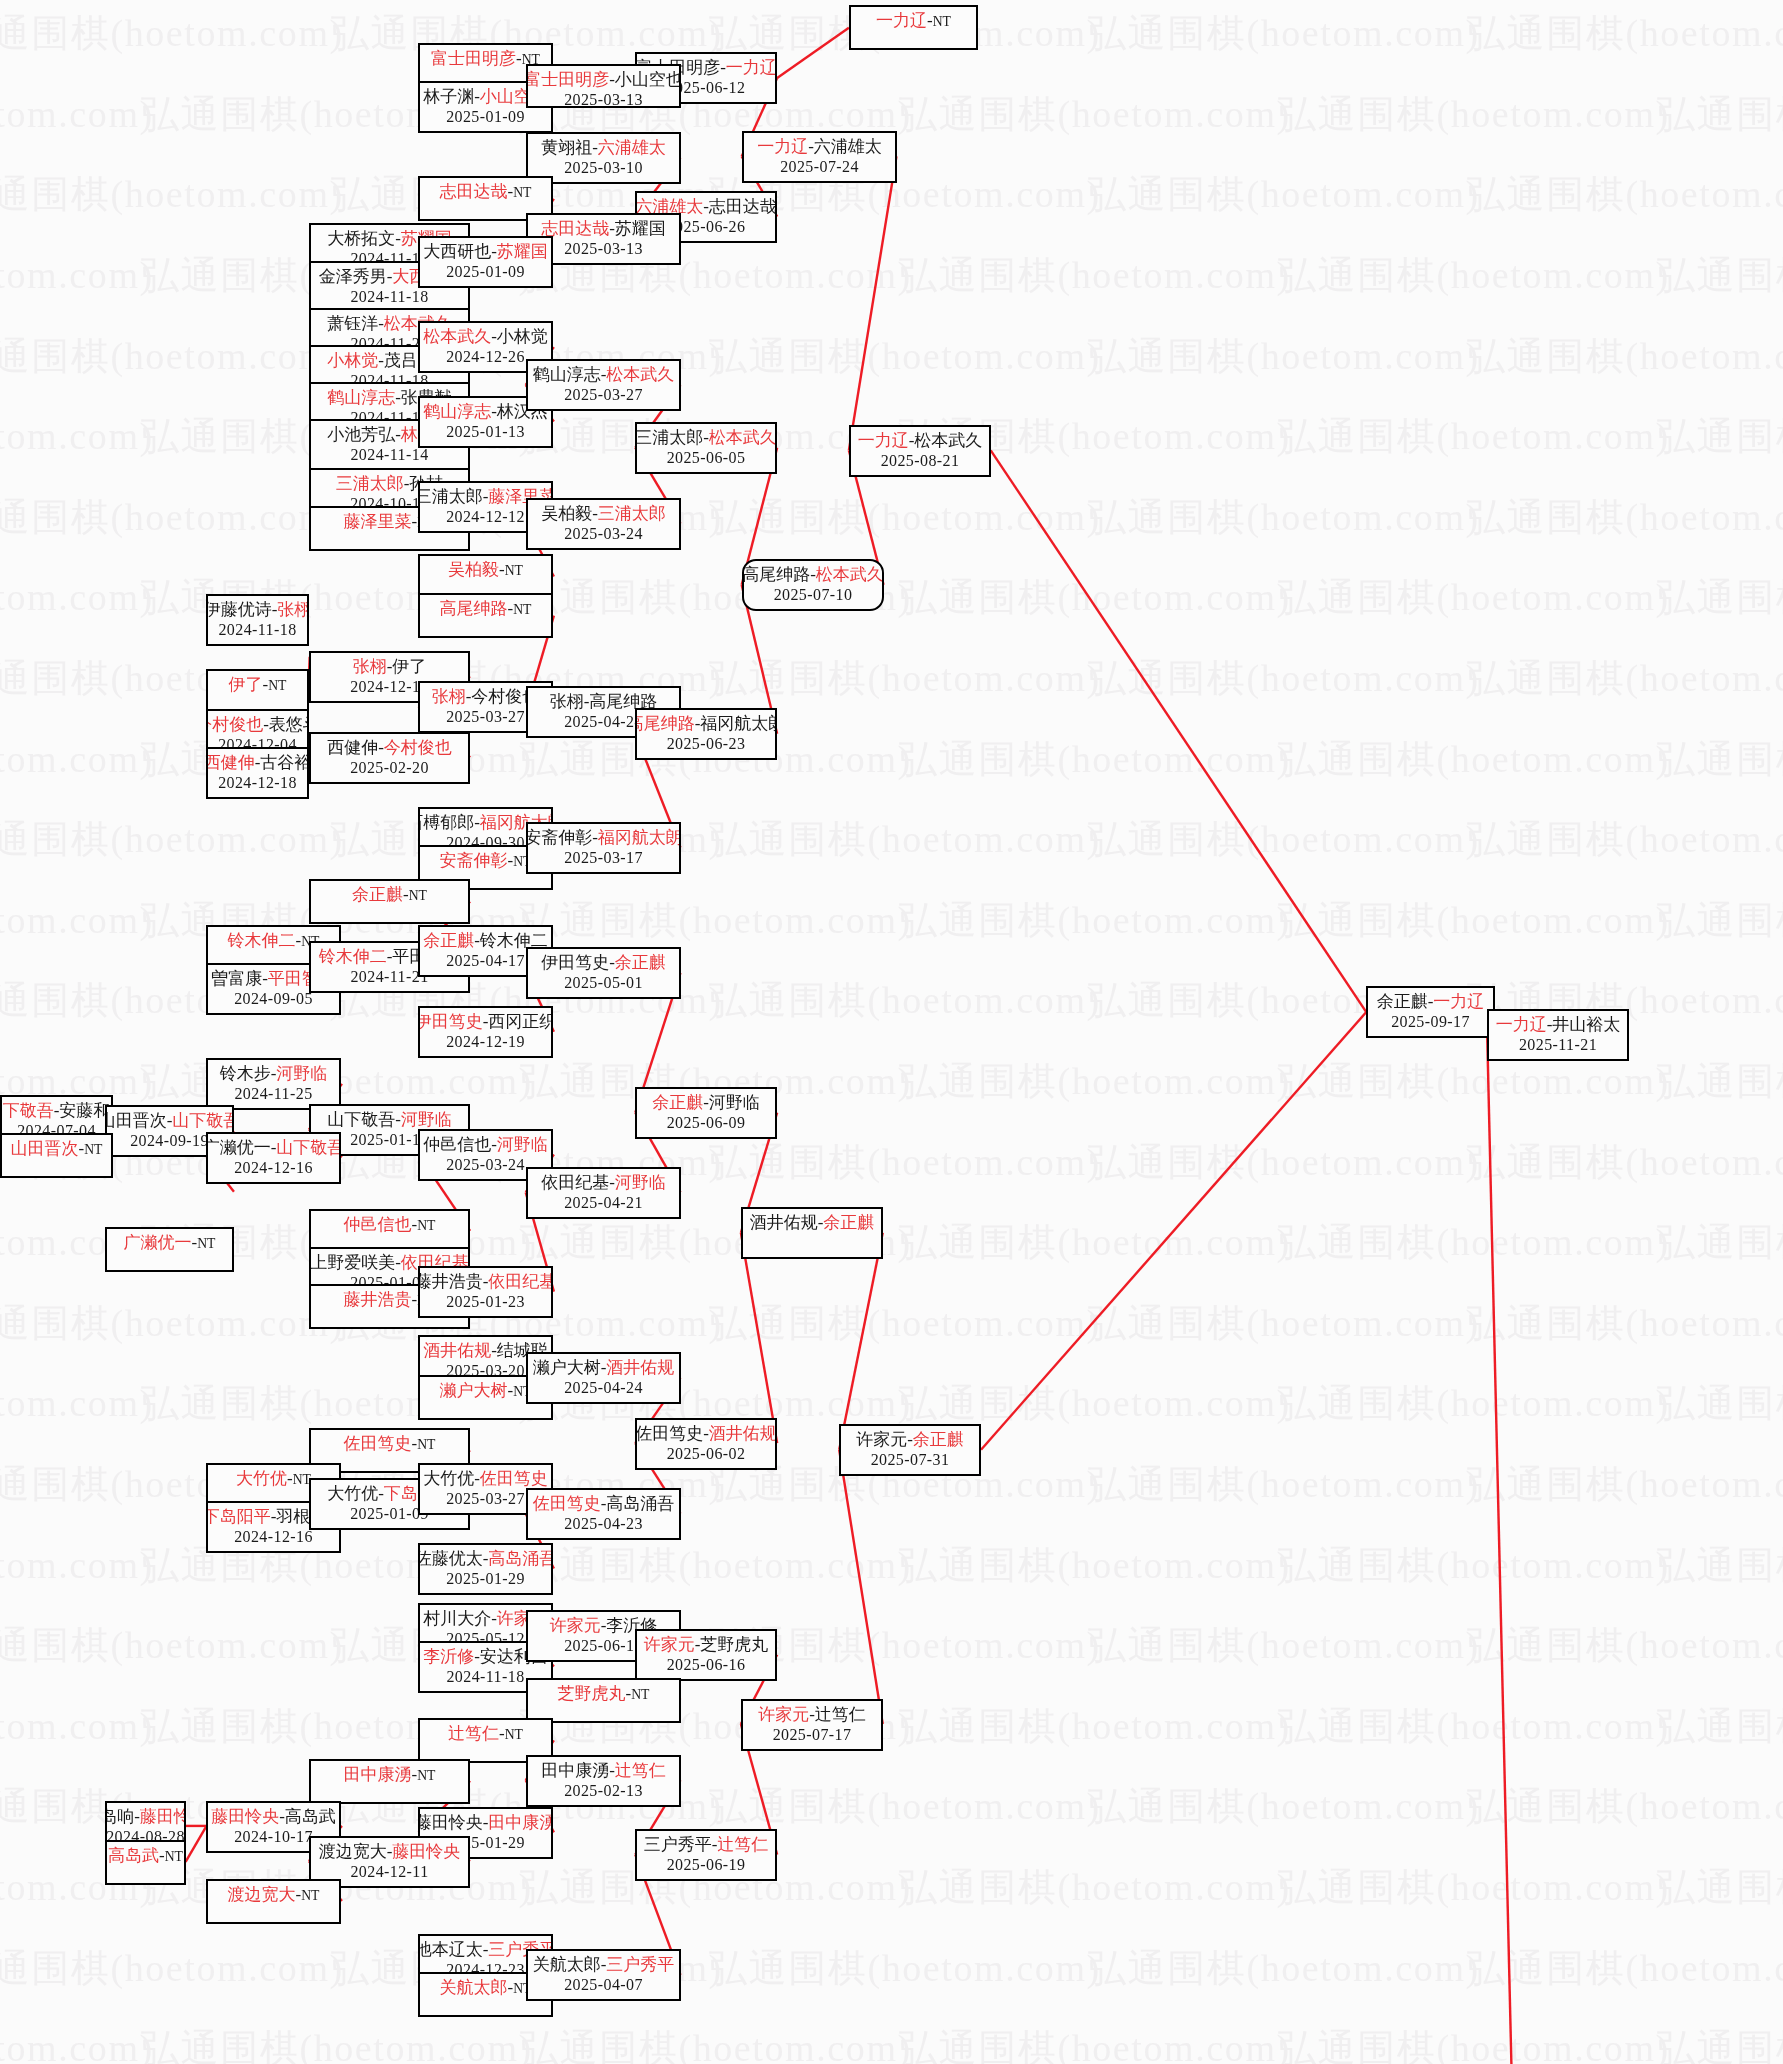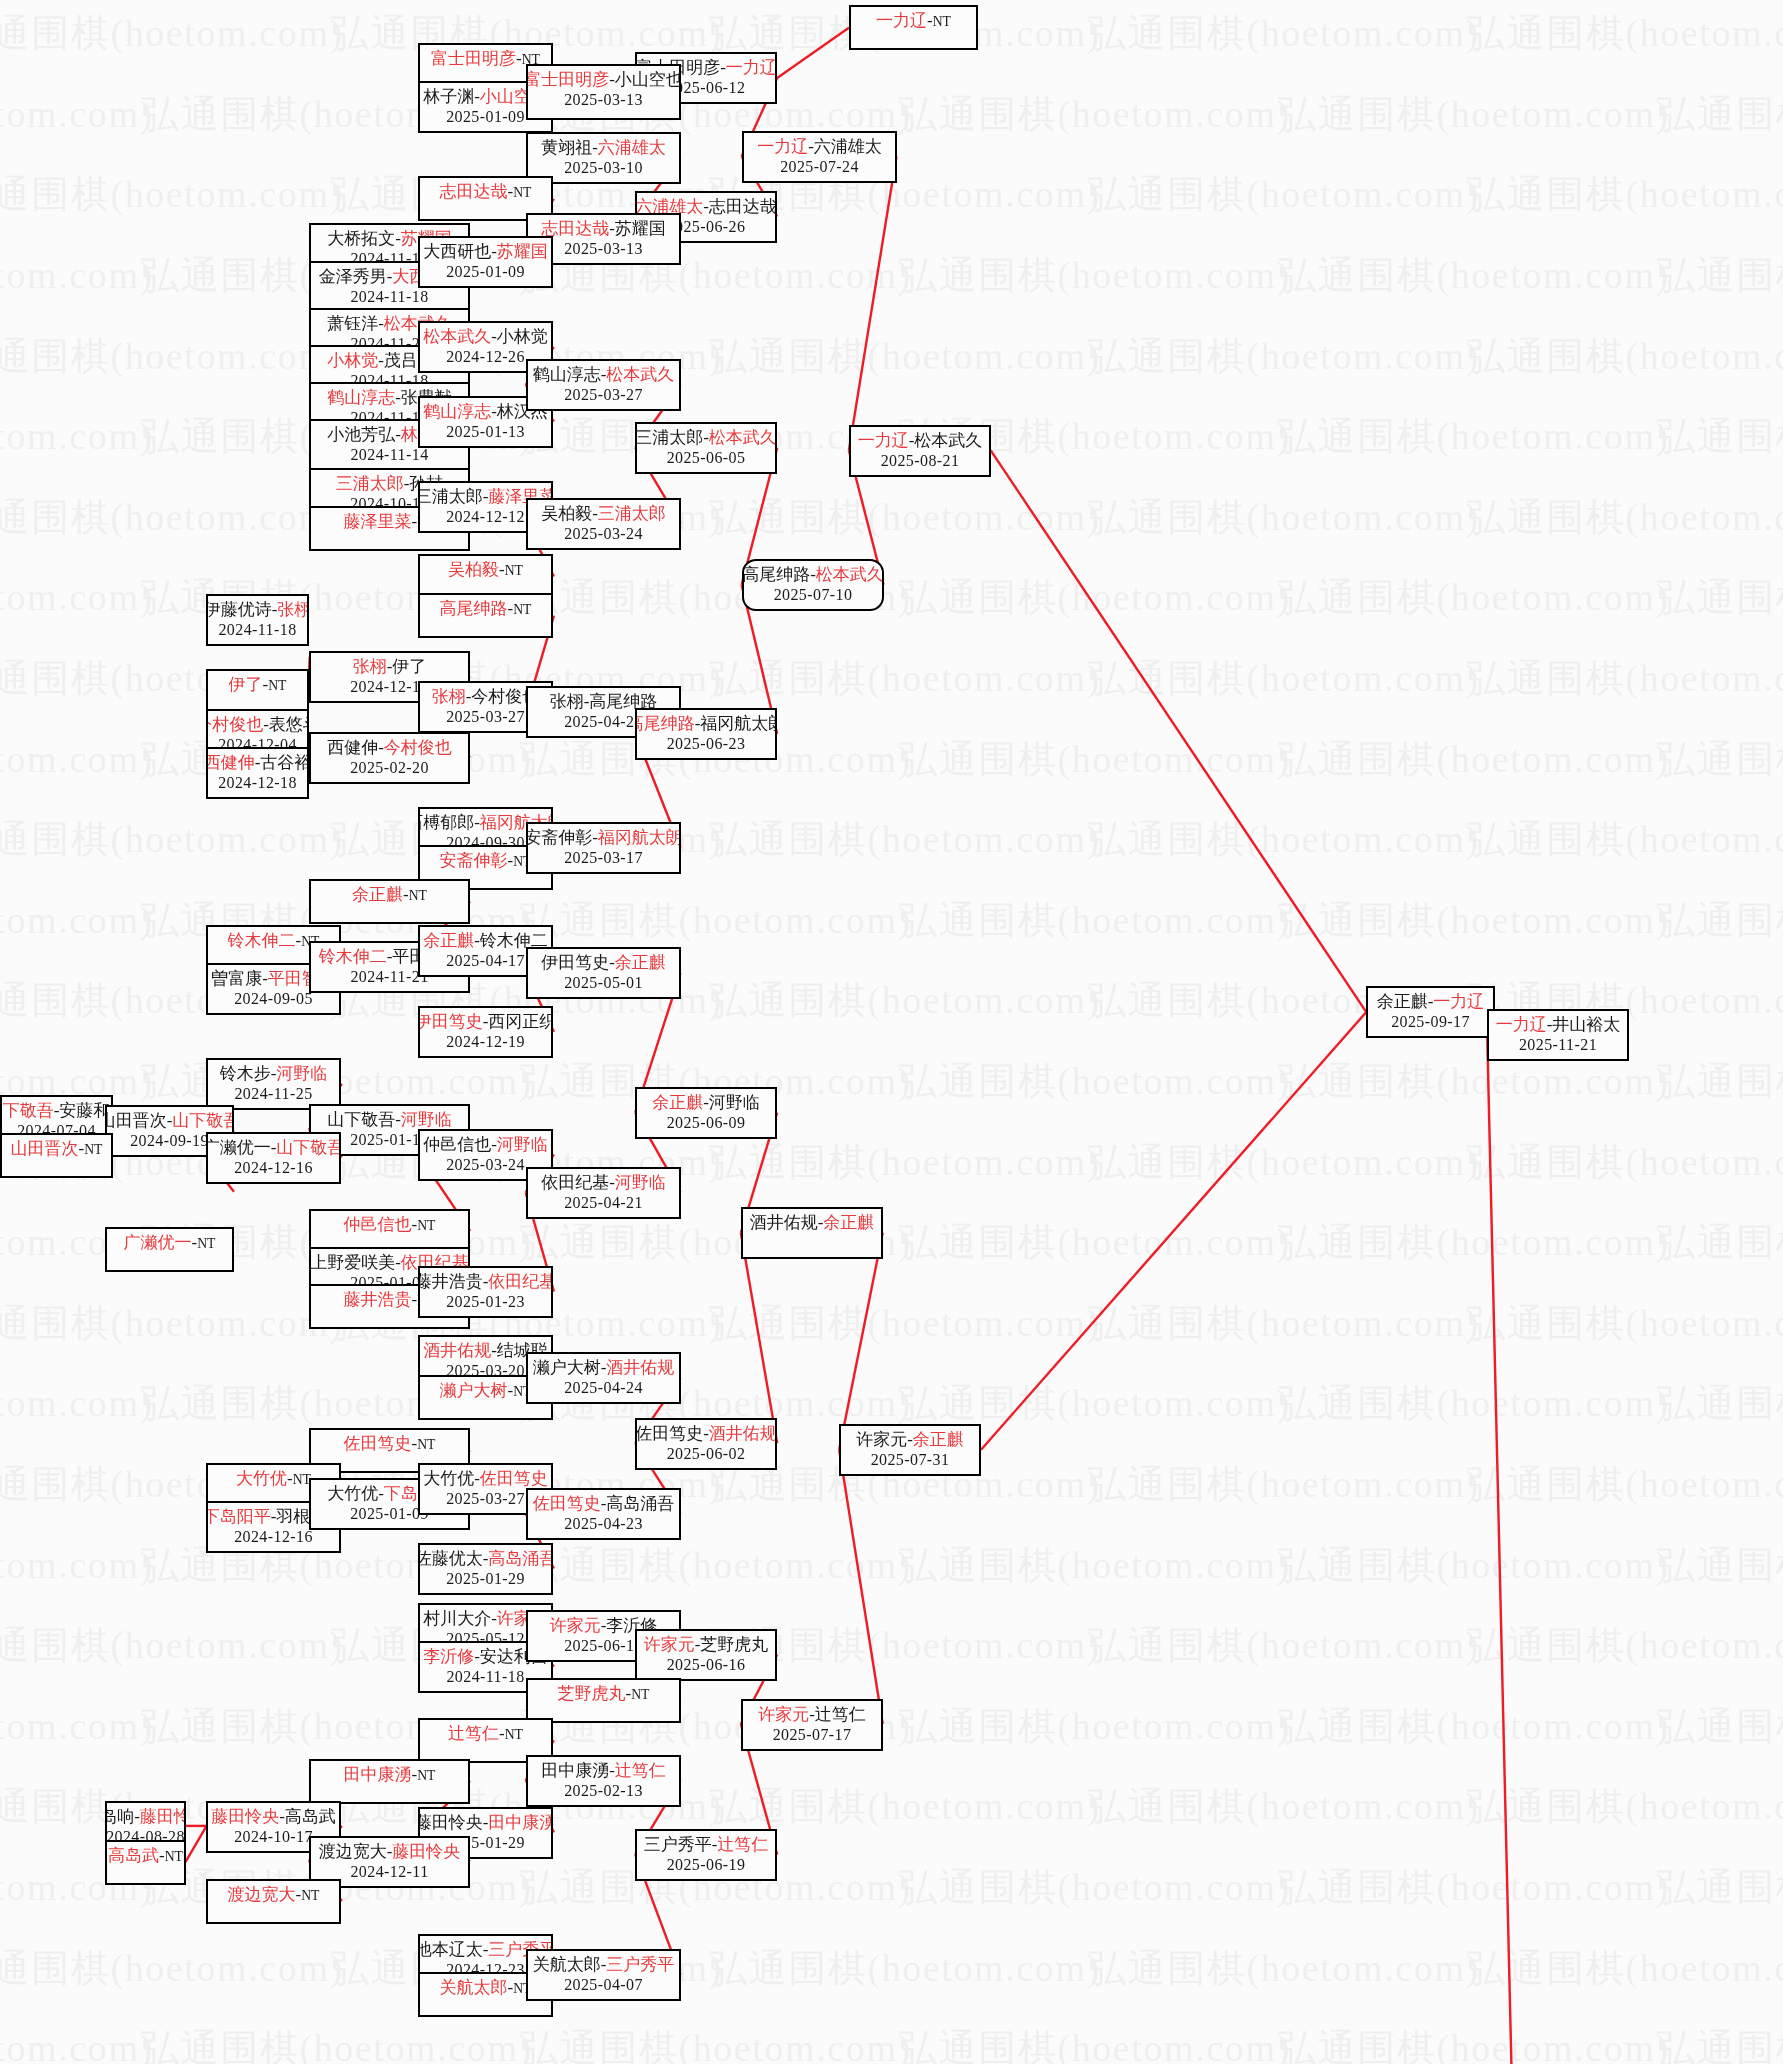--- a/index.html
+++ b/index.html
@@ -304,21 +304,21 @@
       <div class="line1"><span class="w">富士田明彦</span><span class="sep">-</span><span class="l" style="font-size: 13.7px;">NT</span></div>
     </div>
     <div class="node" id="n3" style="left: 418px; top: 81px; width: 135px; height: 52px;">
       <div class="line1"><span class="l">林子渊</span><span class="sep">-</span><span class="w">小山空也</span></div>
       <div class="line2">2025-01-09</div>
     </div>
     <div class="node" id="n4" style="left: 635px; top: 52px; width: 142px; height: 52px;">
       <div class="line1"><span class="l">富士田明彦</span><span class="sep">-</span><span class="w">一力辽</span></div>
       <div class="line2">2025-06-12</div>
     </div>
-    <div class="node" id="n5" style="left: 526px; top: 64px; width: 155px; height: 56px;">
+    <div class="node" id="n5" style="left: 526px; top: 64px; width: 155px; height: 44px;">
       <div class="line1"><span class="w">富士田明彦</span><span class="sep">-</span><span class="l">小山空也</span></div>
       <div class="line2">2025-03-13</div>
     </div>
     <div class="node" id="n6" style="left: 526px; top: 132px; width: 155px; height: 52px;">
       <div class="line1"><span class="l">黄翊祖</span><span class="sep">-</span><span class="w">六浦雄太</span></div>
       <div class="line2">2025-03-10</div>
     </div>
     <div class="node" id="n7" style="left: 742px; top: 131px; width: 155px; height: 52px;">
       <div class="line1"><span class="w">一力辽</span><span class="sep">-</span><span class="l">六浦雄太</span></div>
       <div class="line2">2025-07-24</div>

